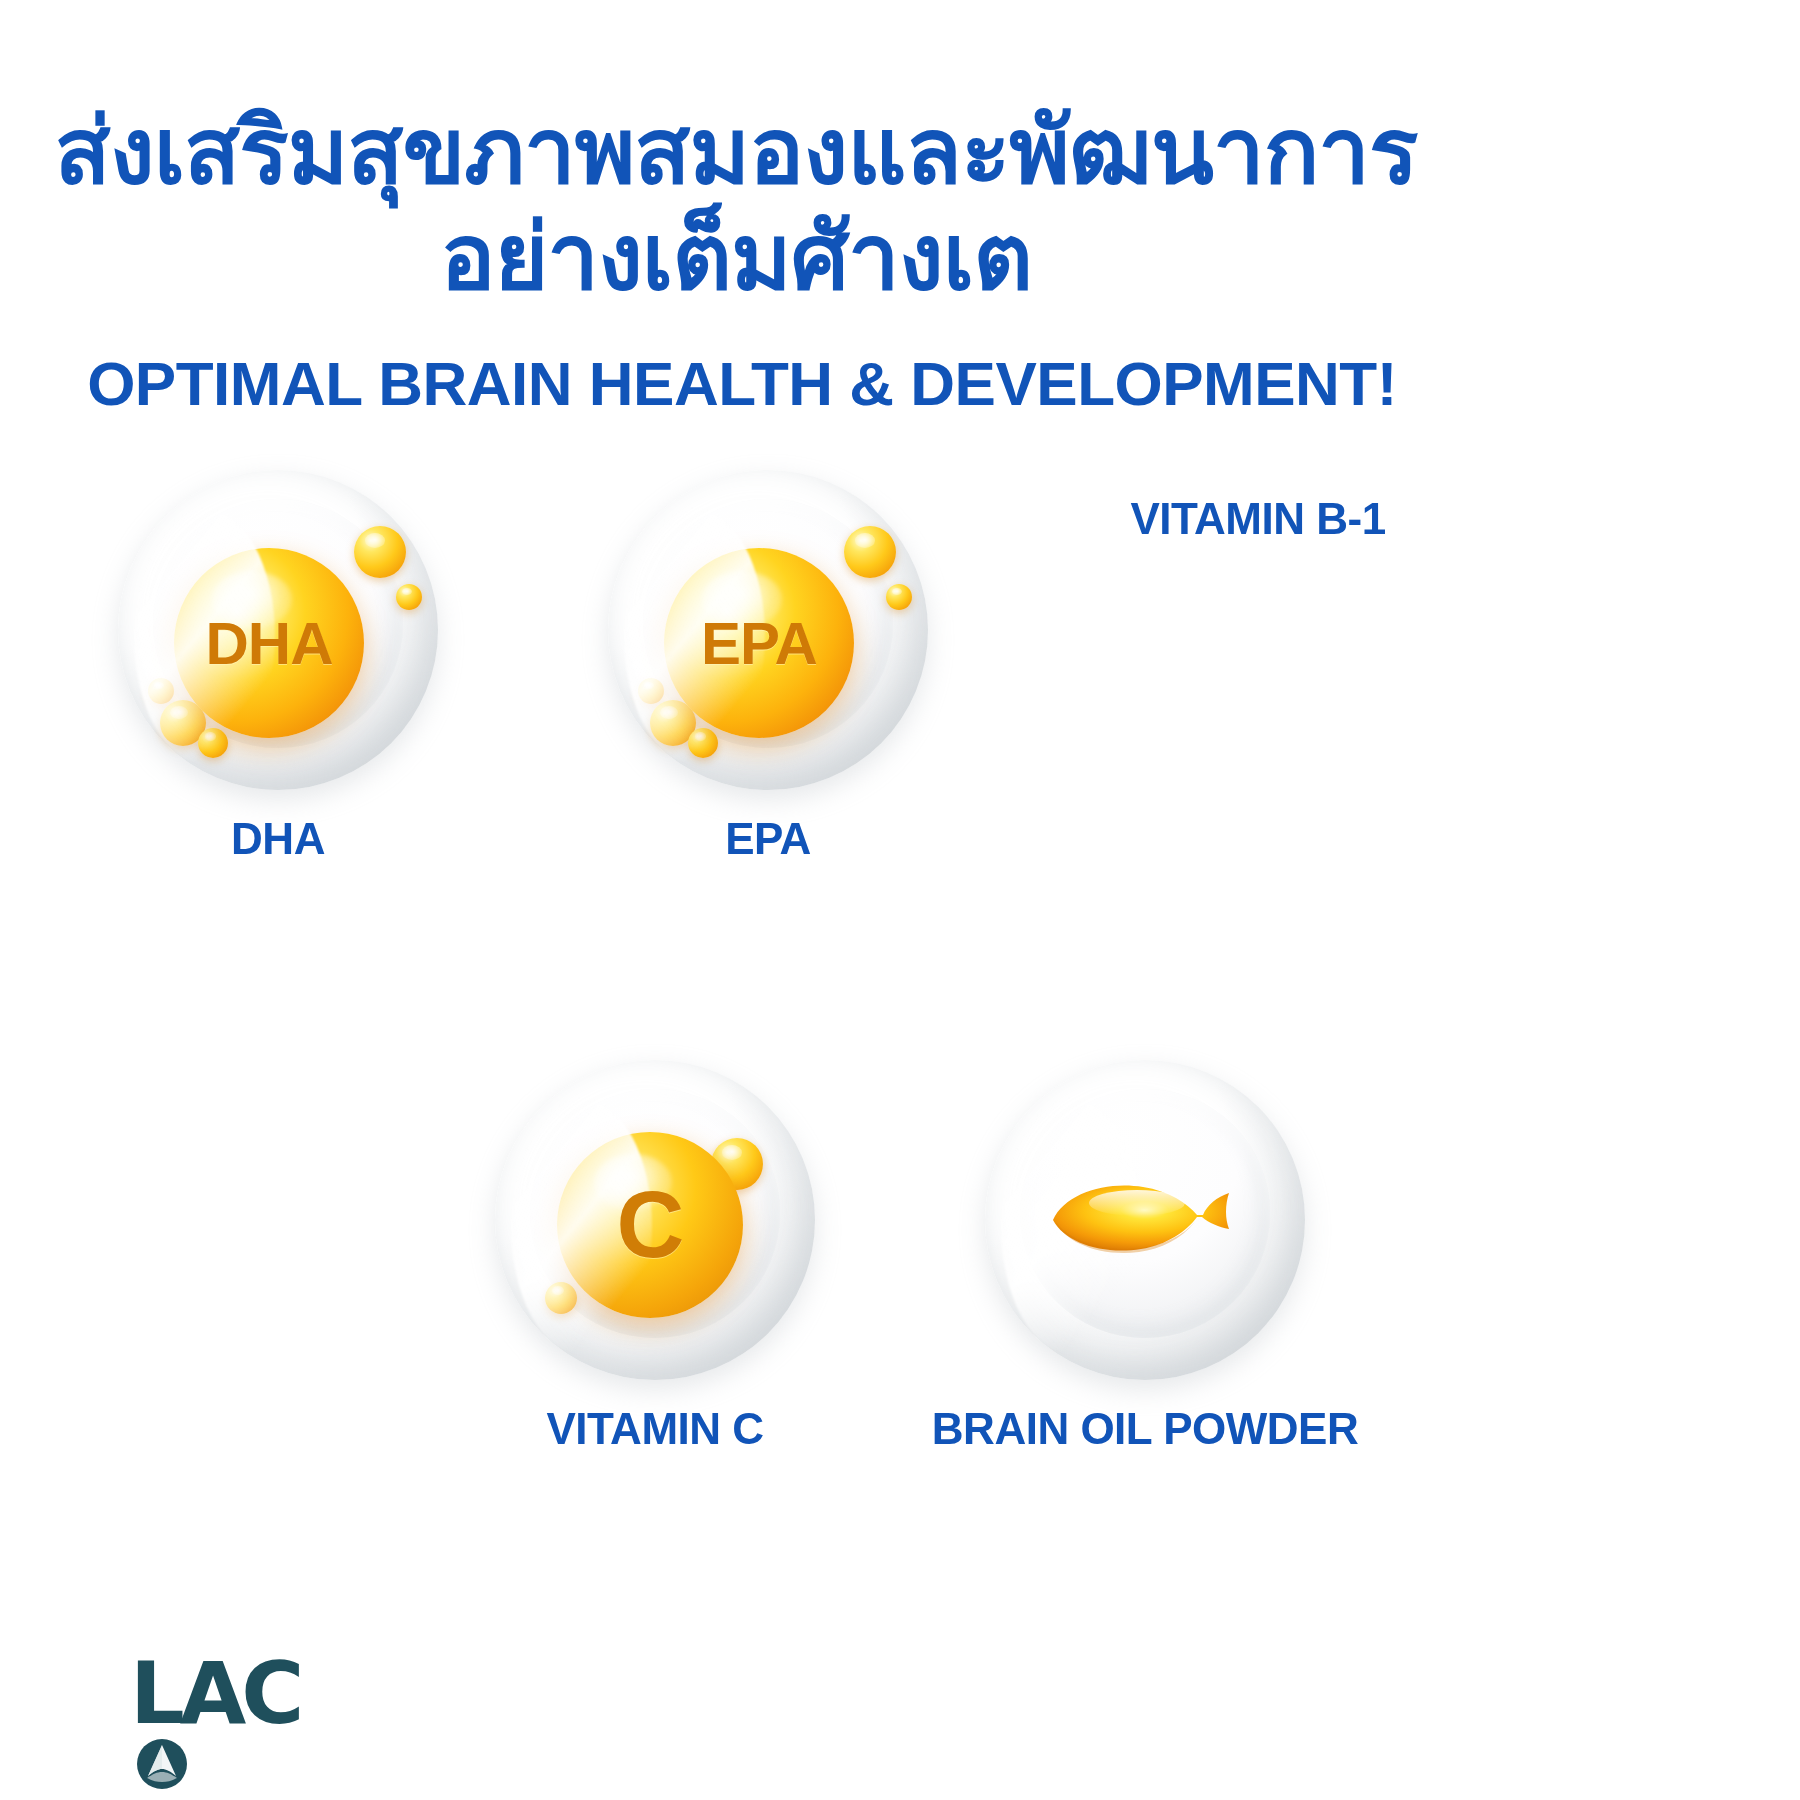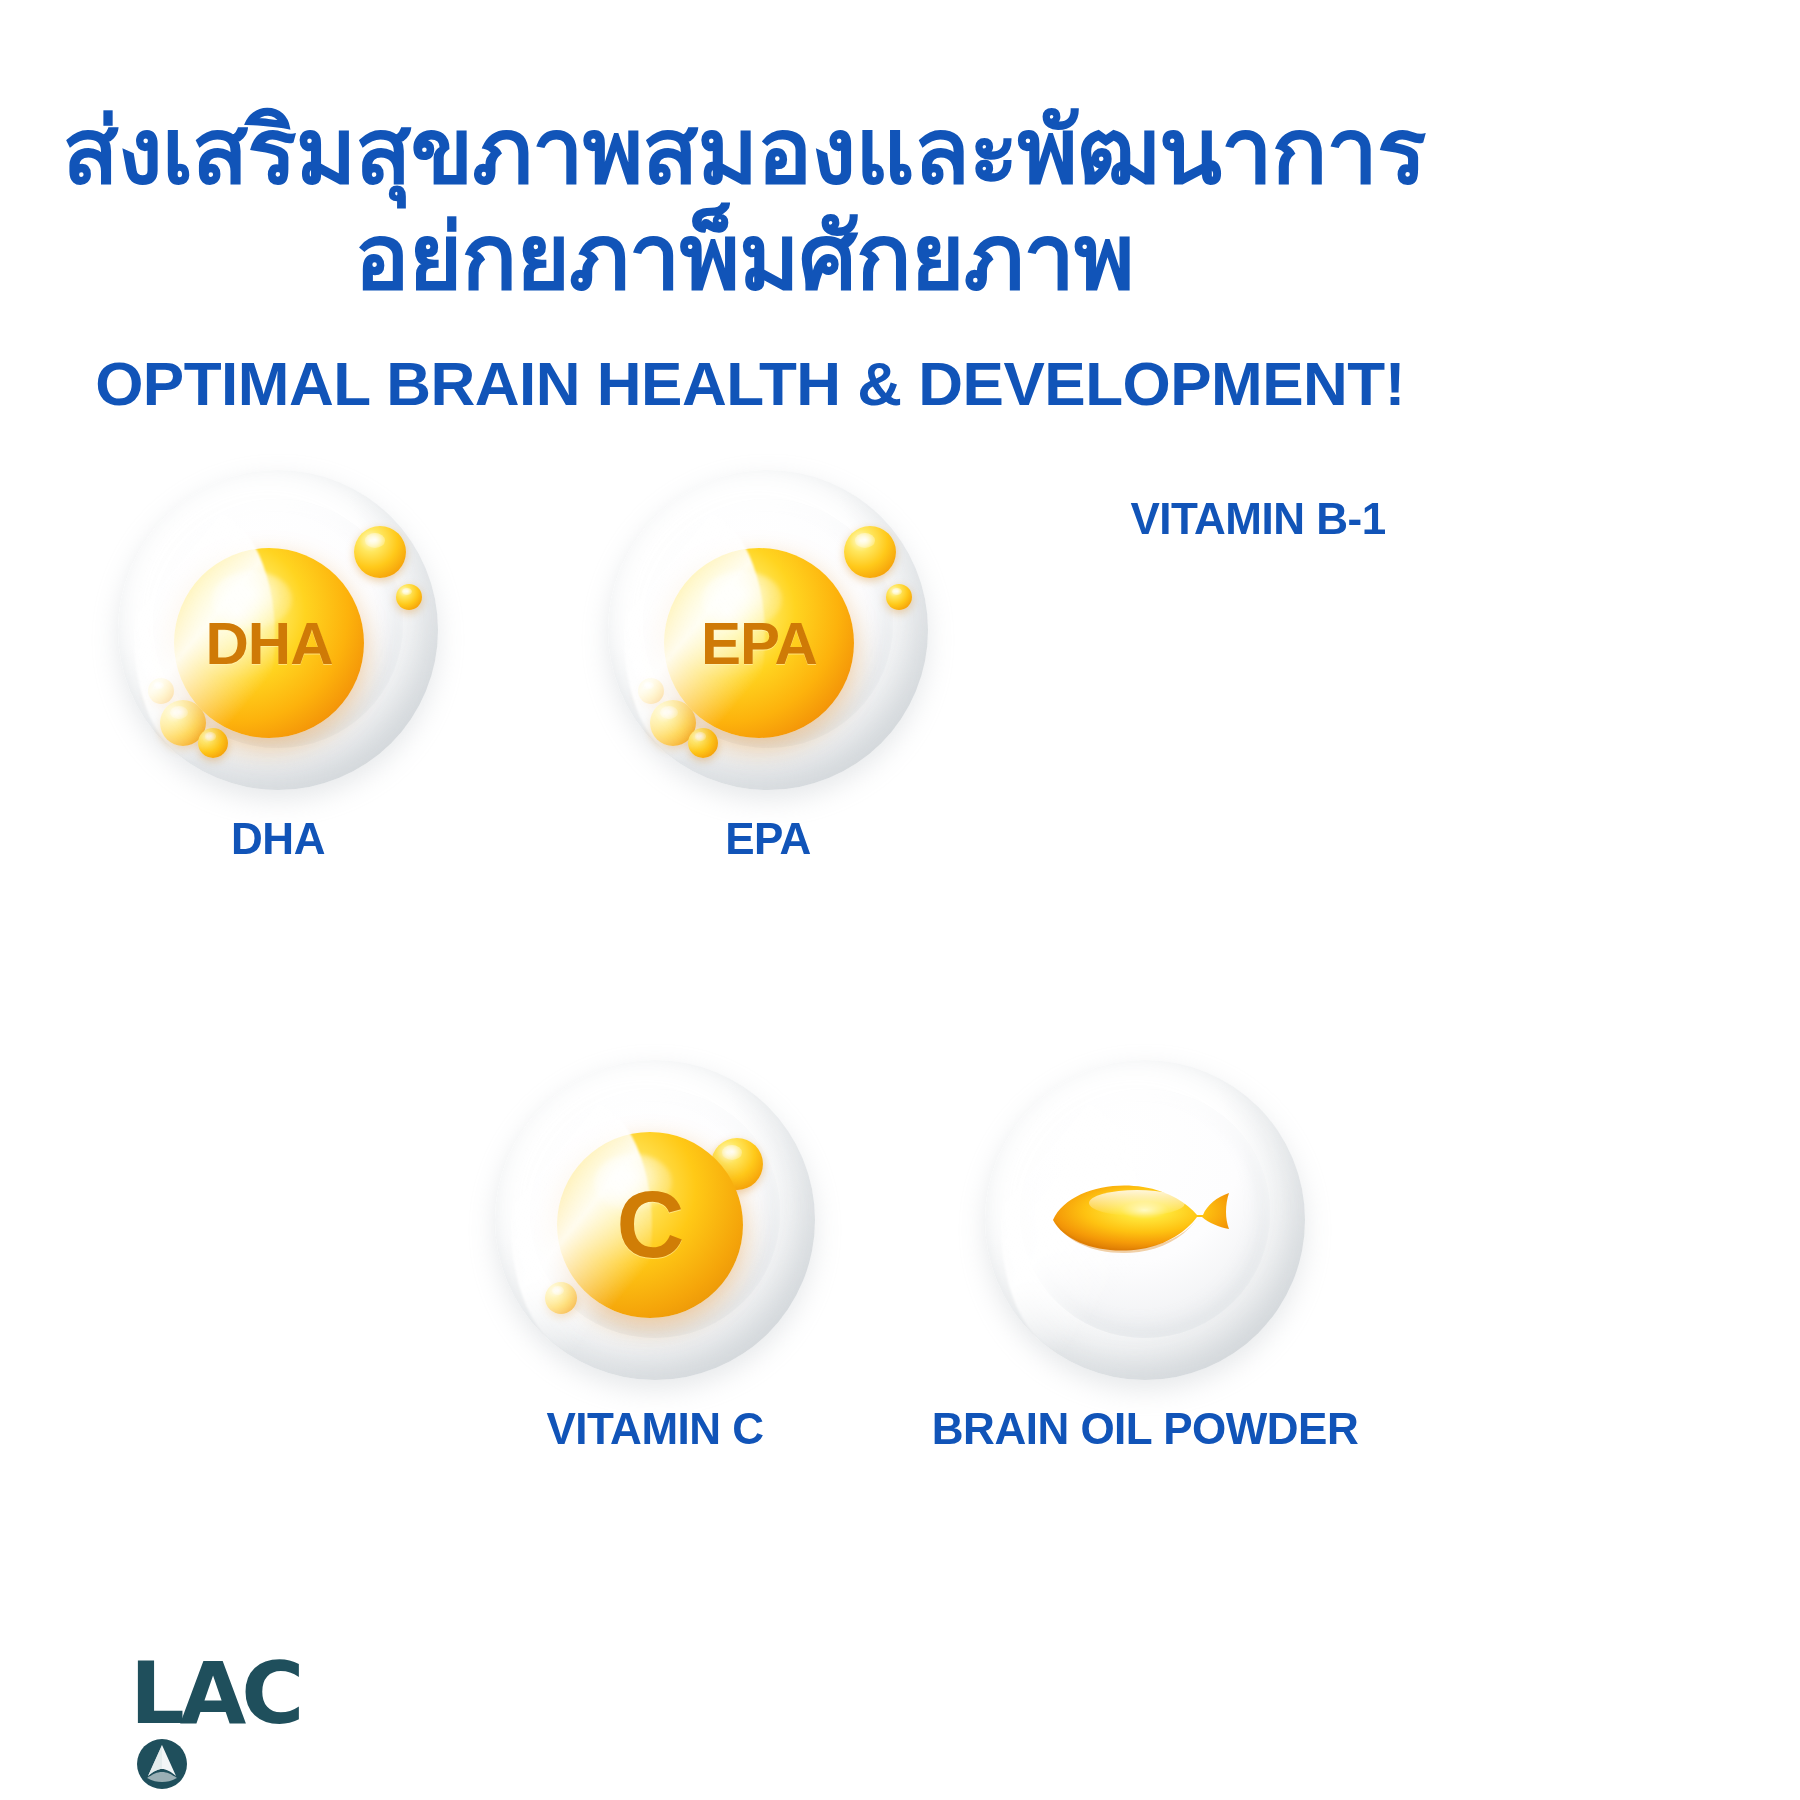--- a/index.html
+++ b/index.html
@@ -12,21 +12,21 @@
     height: 1800px;
     font-family: "Liberation Sans", sans-serif;
     overflow: hidden;
     position: relative;
   }
 
   
   .headline {
     position: absolute;
     top: 96px;
-    left: 8px;
+    left: 0;
     width: 1472px;
     text-align: center;
   }
   .th-line {
     color: #1154b8;
     font-family: "DejaVu Sans", "Liberation Sans", sans-serif;
     font-weight: bold;
     font-size: 92px;
     line-height: 1.22;
     letter-spacing: -1px;
@@ -214,21 +214,21 @@
   .logo-mark {
     margin-left: 6px;
     margin-top: 2px;
   }
 </style>
 </head>
 <body>
 
 <div class="headline">
   <div class="th-line">ส่งเสริมสุขภาพสมองและพัฒนาการ</div>
-  <div class="th-line second">อย่กยภาพ็มศักยภาพ</div>
+  <div class="th-line second">อย่างเต็มศัางเต</div>
   <div class="en-line">OPTIMAL BRAIN HEALTH &amp; DEVELOPMENT!</div>
 </div>
 
 <div class="grid-row row-1">
 
   <div class="ingredient">
     <div class="shell">
       <div class="bubble b-tr-lg"></div>
       <div class="bubble b-tr-sm"></div>
       <div class="bubble b-bl-md"></div>

